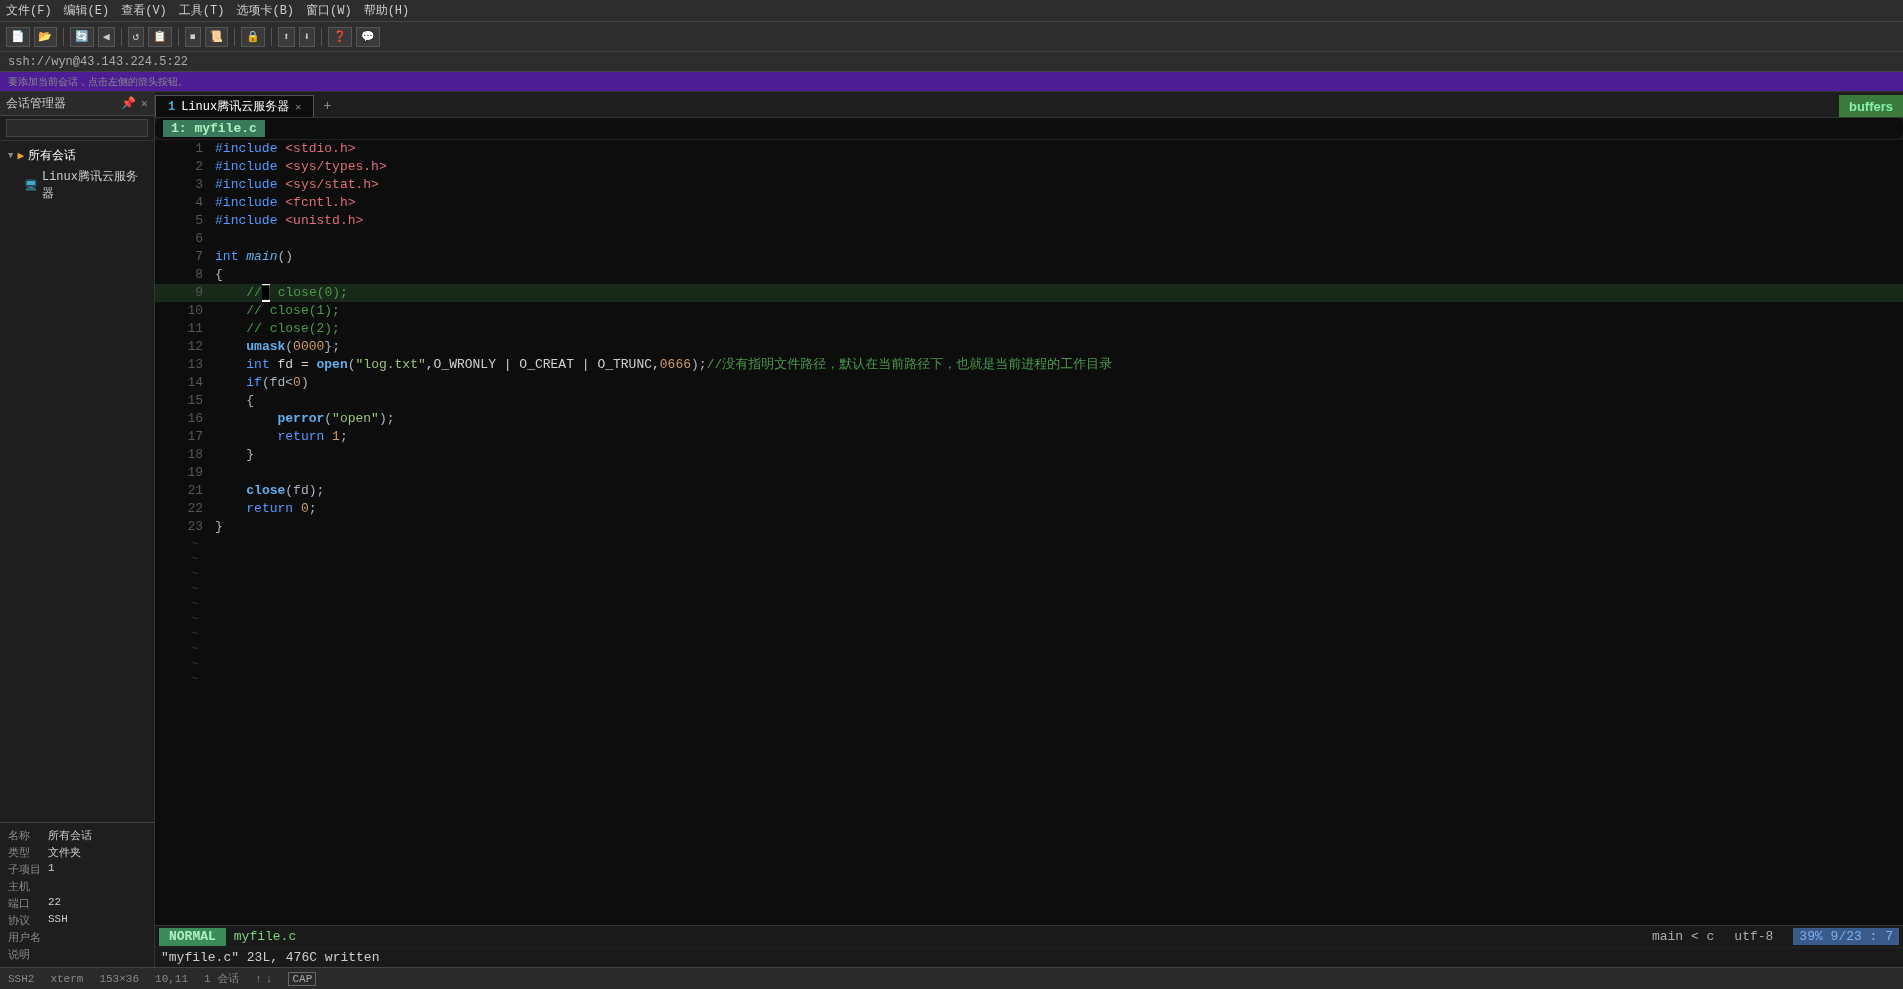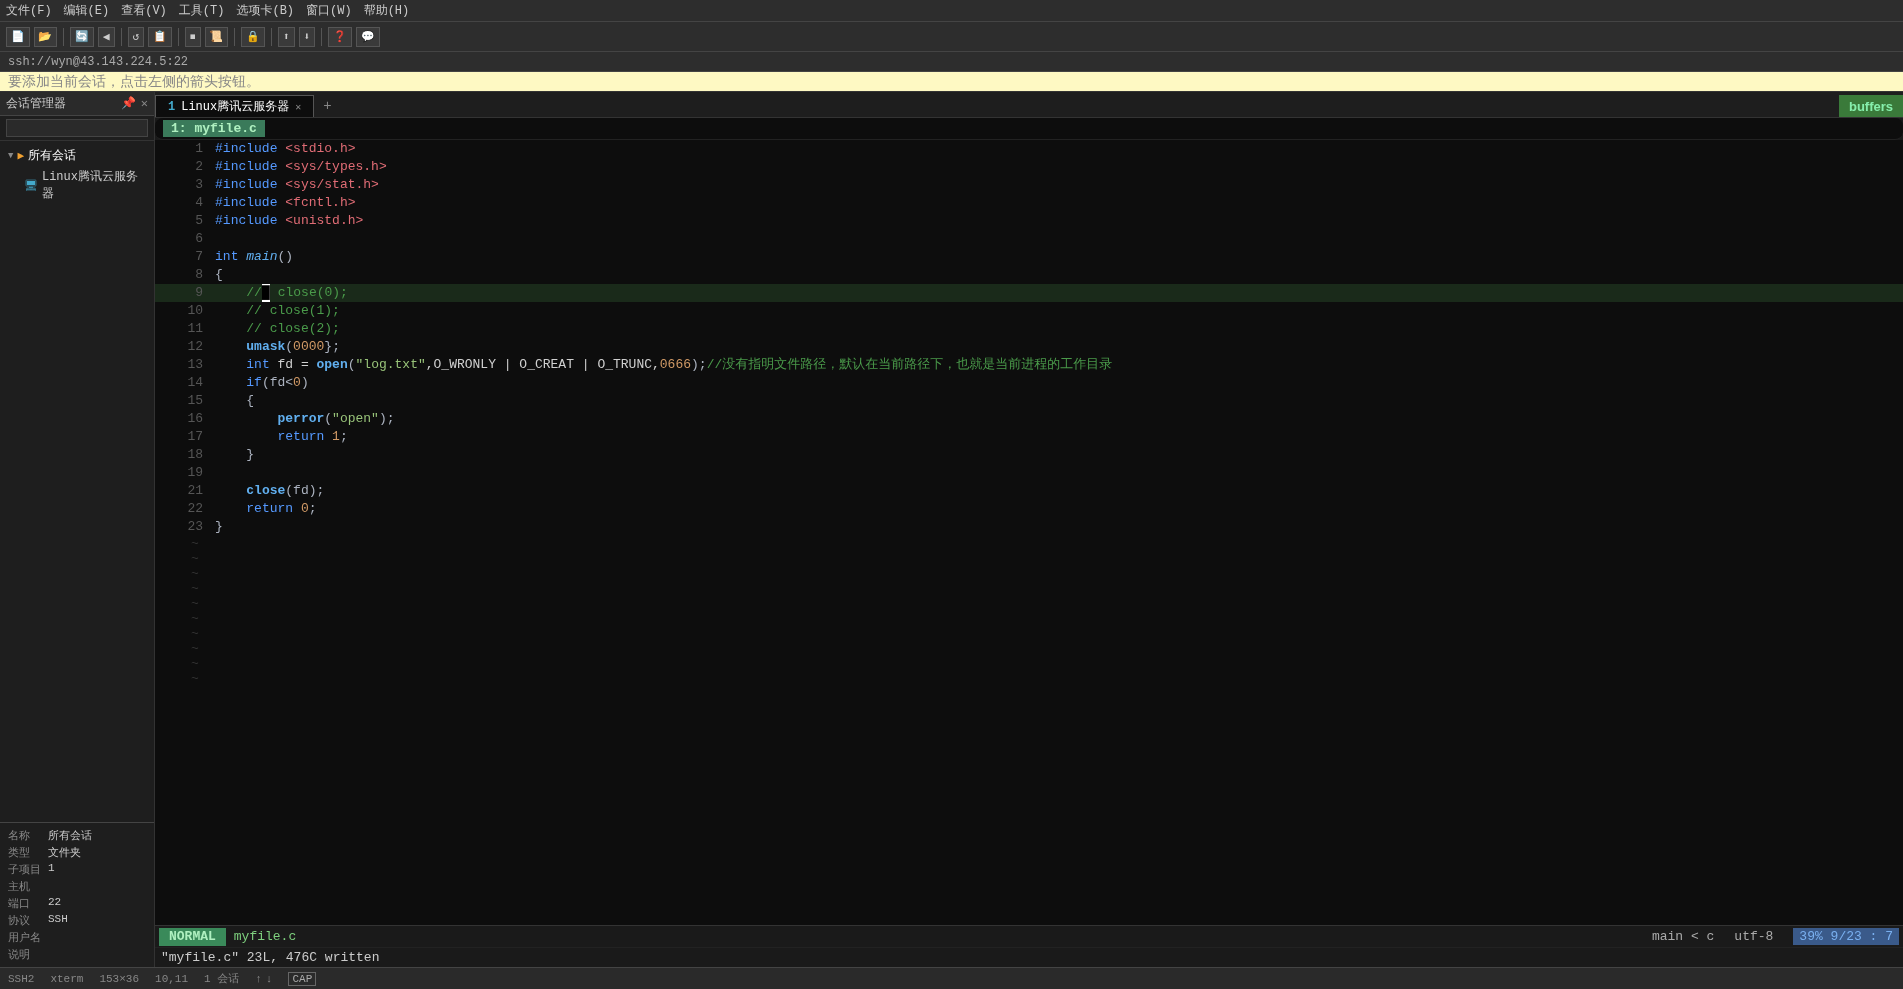--- a/index.html
+++ b/index.html
@@ -69,24 +69,24 @@
       font-size: 12px;
       color: #aaa;
       height: 20px;
       display: flex;
       align-items: center;
       flex-shrink: 0;
     }
 
     
     #info-bar {
-      background: #fef9c3;
+      background: #4c1d95;
       border-bottom: 1px solid #333;
       padding: 2px 8px;
-      font-size: 14px;
+      font-size: 10px;
       color: #888;
       height: 20px;
       display: flex;
       align-items: center;
       flex-shrink: 0;
     }
 
     
     #main-area {
       display: flex;

